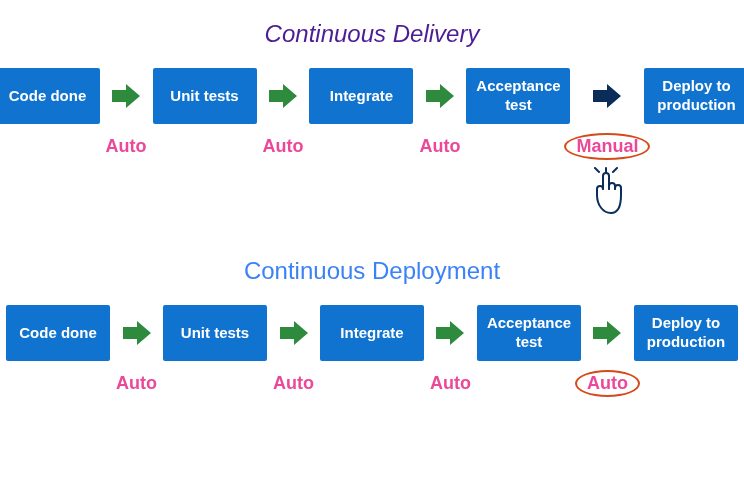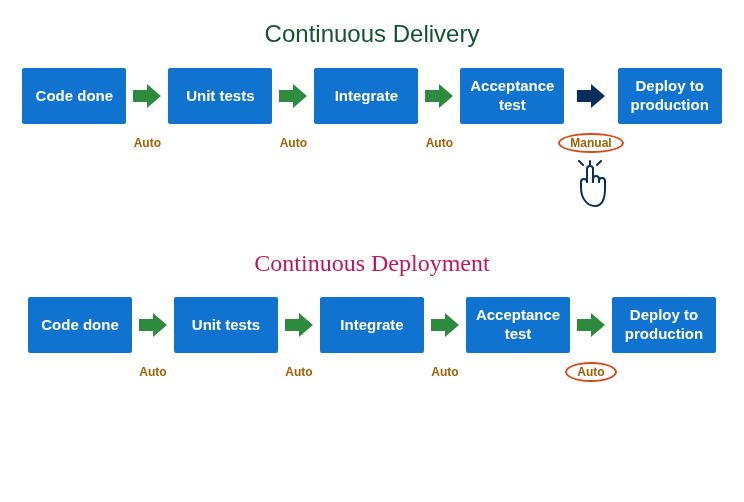--- a/index.html
+++ b/index.html
@@ -10,22 +10,22 @@
     height: 502px;
     padding: 20px 10px;
   }
   .section { margin-bottom: 40px; }
   .title {
     text-align: center;
     font-size: 24px;
     font-weight: 400;
     margin-bottom: 20px;
   }
-  .title.blue { color: #14532d; }
-  .title.dark { color: #be185d; font-family: Liberation Serif, serif; }
+  .title.blue { color: #4c1d95; font-style: italic; }
+  .title.dark { color: #3b82f6; }
   .pipeline {
     display: flex;
     align-items: flex-start;
     justify-content: center;
     gap: 0;
     font-weight: bold;
   }
   .stage-col {
     display: flex;
     flex-direction: column;
@@ -51,22 +51,22 @@
     align-items: center;
   }
   .arrow-slot {
     width: 42px;
     height: 56px;
     display: flex;
     align-items: center;
     justify-content: center;
   }
   .arrow-label {
-    font-size: 12px;
-    color: #a16207;
+    font-size: 18px;
+    color: #ec4899;
     margin-top: 12px;
     position: relative;
     padding: 0 6px;
   }
   .arrow-label.circled::before {
     content: "";
     position: absolute;
     left: -6px;
     right: -6px;
     top: -3px;

